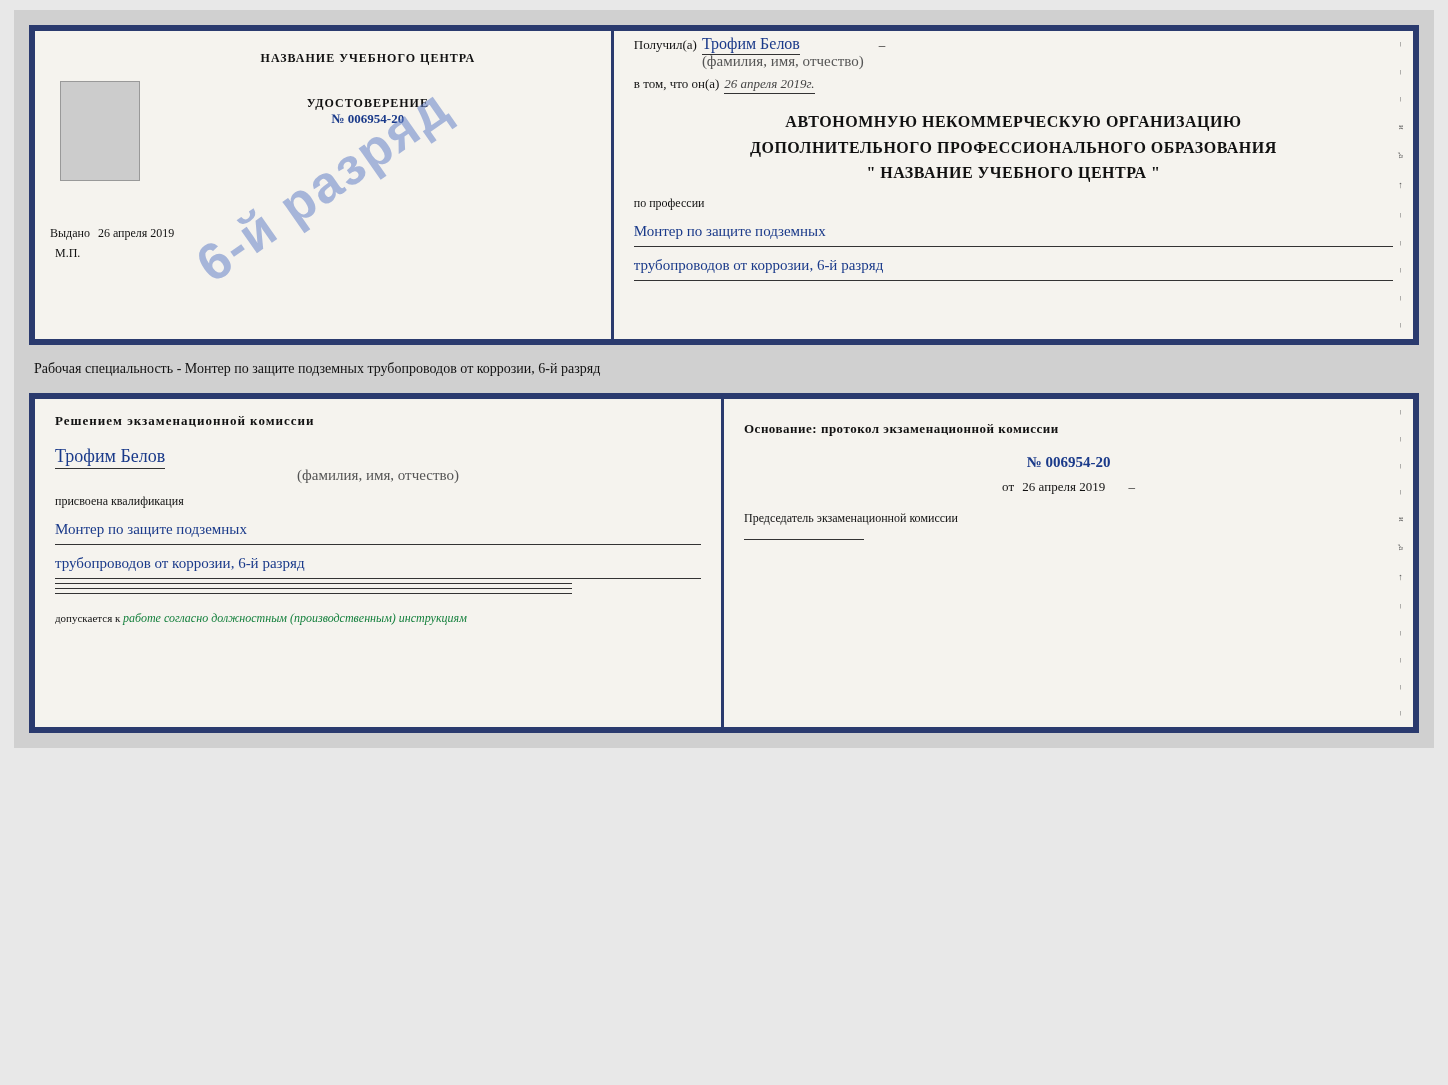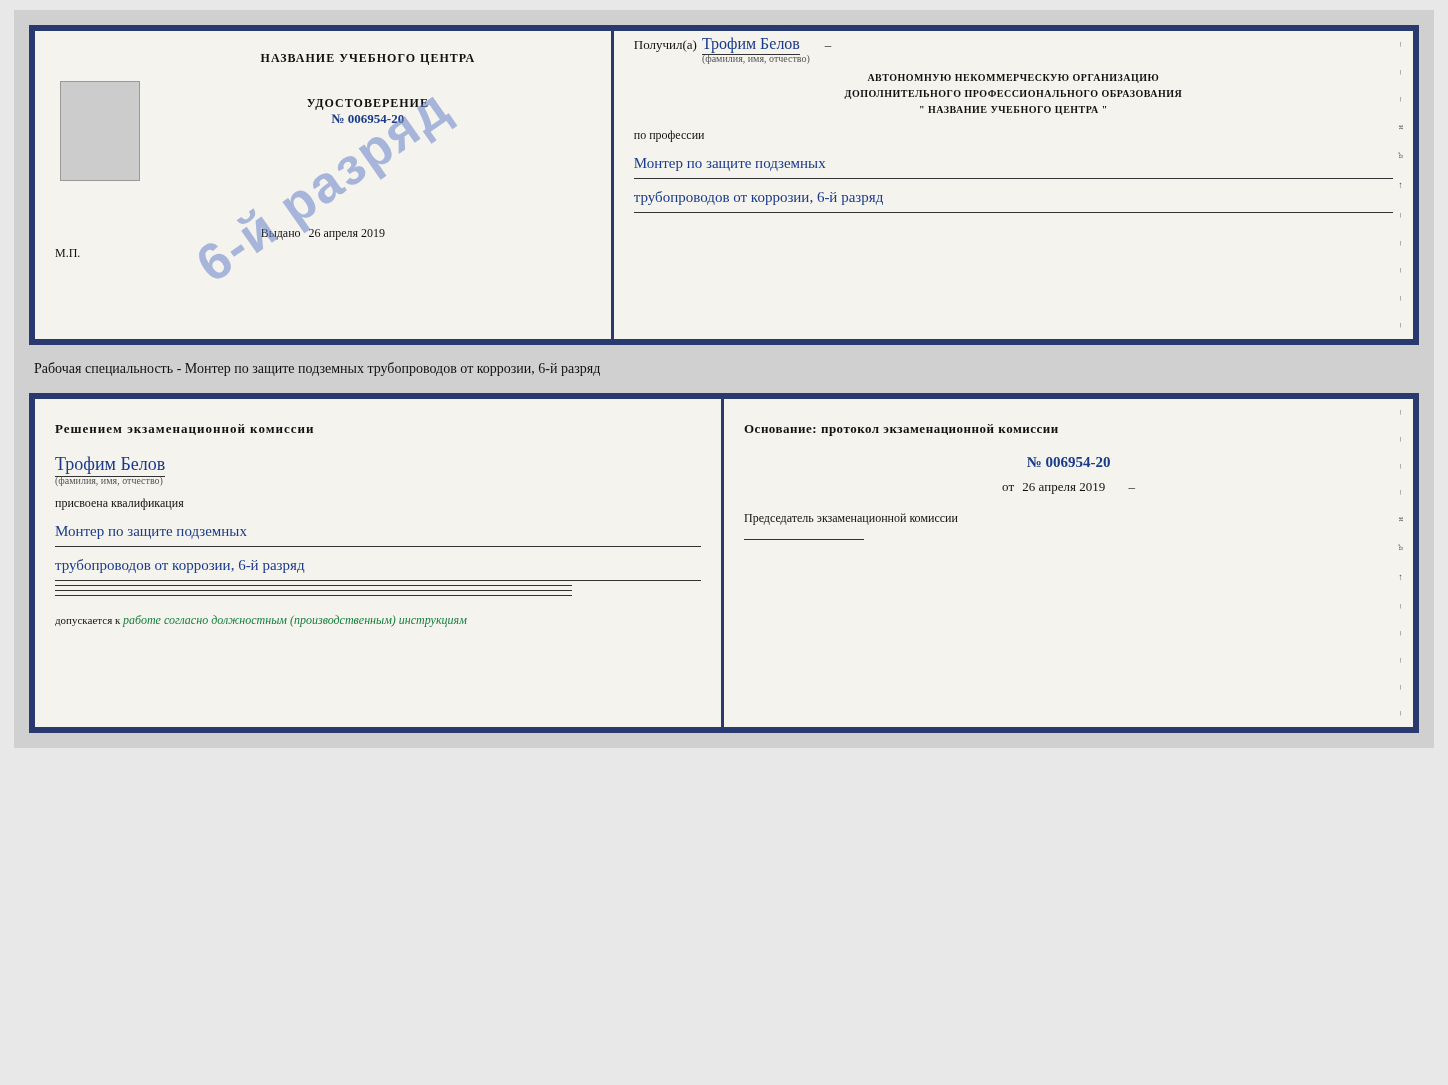--- a/index.html
+++ b/index.html
@@ -28,21 +28,21 @@
       position: relative;
     }
 
     .cert-left {
       width: 42%;
       border-right: 3px solid #2a3a6e;
       padding: 20px 15px;
       position: relative;
       display: flex;
       flex-direction: column;
-      align-items: center;
+      align-items: flex-start;
     }
 
     .cert-right {
       width: 58%;
       padding: 4px 20px;
       position: relative;
     }
 
     
     .stamp-diagonal {
@@ -121,23 +121,23 @@
 
     .handwritten {
       font-family: 'Segoe Script', 'Brush Script MT', cursive;
       color: #1a3a8a;
       font-size: 16px;
       border-bottom: 1px solid #333;
       padding-bottom: 2px;
     }
 
     .small-hint {
-      font-size: 10px;
+      font-size: 15px;
       color: #555;
-      text-align: left;
+      text-align: center;
       display: block;
     }
 
     .vtom-line {
       font-size: 13px;
       margin-bottom: 15px;
       display: flex;
       align-items: baseline;
       gap: 5px;
     }
@@ -145,21 +145,21 @@
     .date-handwritten {
       font-family: 'Segoe Script', 'Brush Script MT', cursive;
       color: #444;
       font-style: italic;
       border-bottom: 1px solid #333;
       padding-bottom: 1px;
       font-size: 13px;
     }
 
     .org-block {
-      font-size: 10px;
+      font-size: 16px;
       text-align: center;
       line-height: 1.6;
       font-weight: bold;
       letter-spacing: 0.5px;
       margin-bottom: 10px;
     }
 
     .po-professii {
       font-size: 12px;
       margin-bottom: 5px;
@@ -208,21 +208,21 @@
       display: flex;
       background: #f5f3ee;
       border: 6px solid #2a3a6e;
       min-height: 340px;
       position: relative;
     }
 
     .cert-bottom-left {
       width: 50%;
       border-right: 3px solid #2a3a6e;
-      padding: 20px 20px;
+      padding: 12px 20px;
     }
 
     .cert-bottom-right {
       width: 50%;
       padding: 20px 20px;
       position: relative;
     }
 
     .resheniye-title {
       font-size: 13px;
@@ -359,20 +359,25 @@
 
       <div class="poluchil-line">
         <span>Получил(а)</span>
         <span>
           <span class="handwritten">Трофим Белов</span>
           <span class="small-hint">(фамилия, имя, отчество)</span>
         </span>
         <span style="margin-left:10px;">–</span>
       </div>
 
+      <div class="vtom-line">
+        <span>в том, что он(а)</span>
+        <span class="date-handwritten">26 апреля 2019г.</span>
+        <span></span>
+      </div>
 
       <div class="org-block">
         <div>АВТОНОМНУЮ НЕКОММЕРЧЕСКУЮ ОРГАНИЗАЦИЮ</div>
         <div>ДОПОЛНИТЕЛЬНОГО ПРОФЕССИОНАЛЬНОГО ОБРАЗОВАНИЯ</div>
         <div>"  НАЗВАНИЕ УЧЕБНОГО ЦЕНТРА  "</div>
       </div>
 
       <div class="po-professii">по профессии</div>
       <span class="profession-handwritten">Монтер по защите подземных</span>
       <span class="profession-handwritten">трубопроводов от коррозии, 6-й разряд</span>

